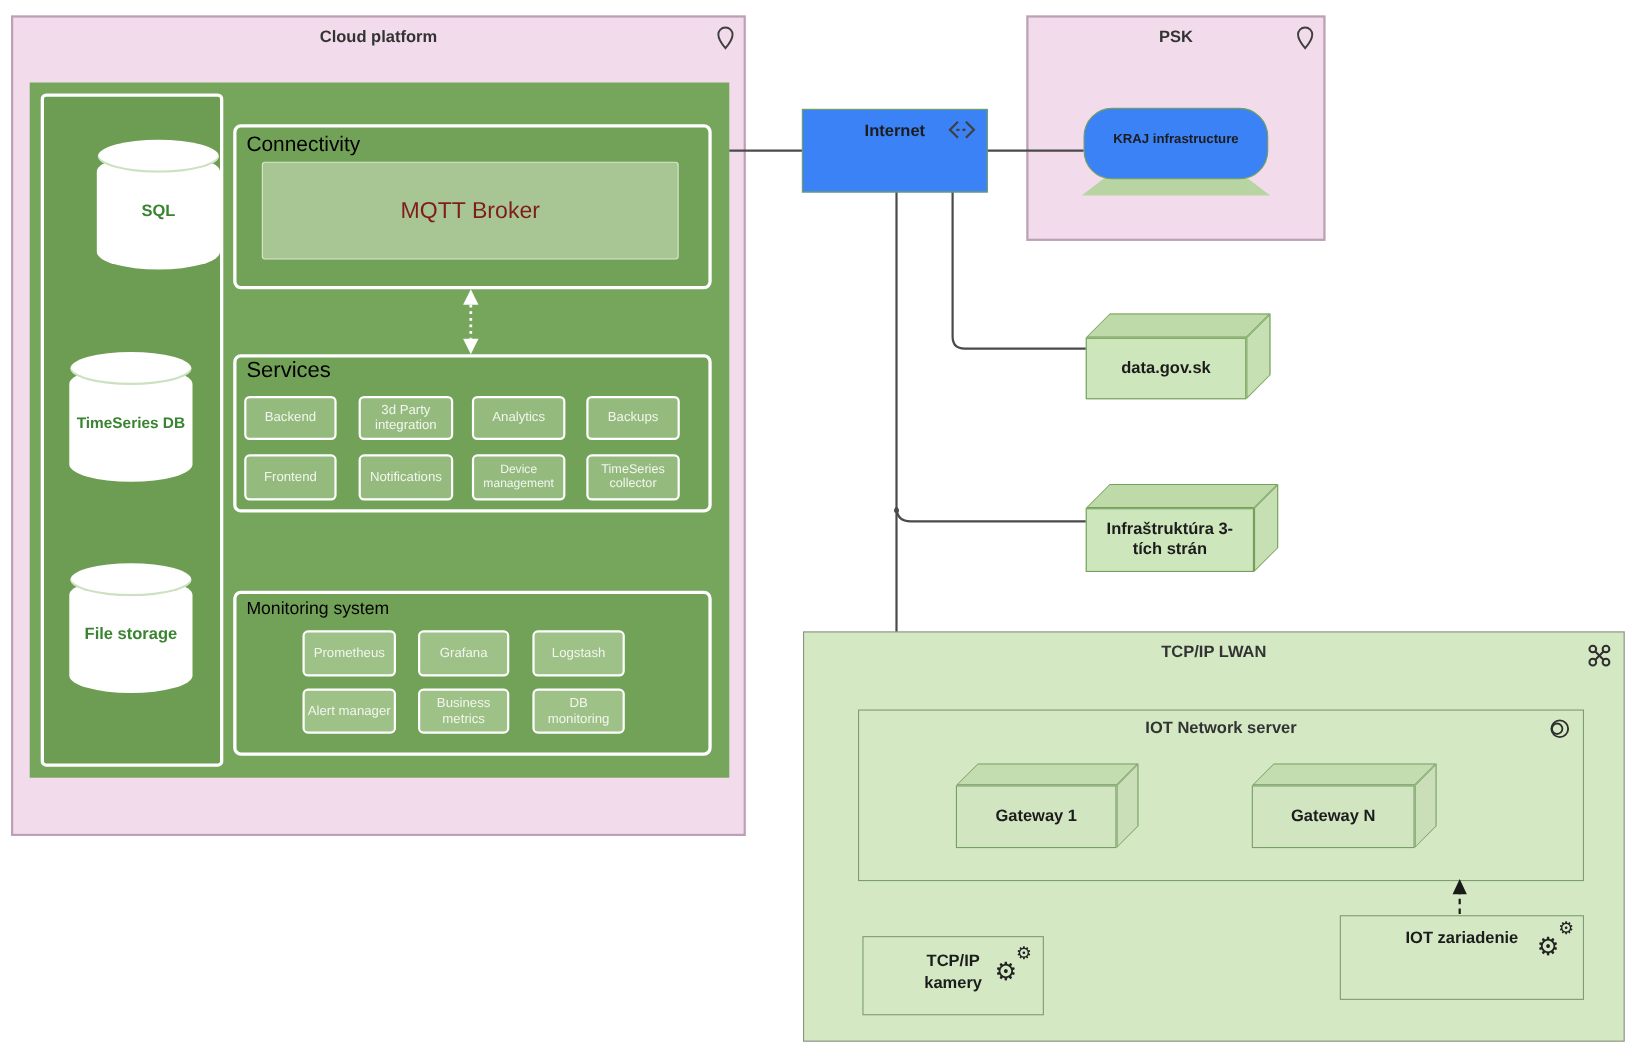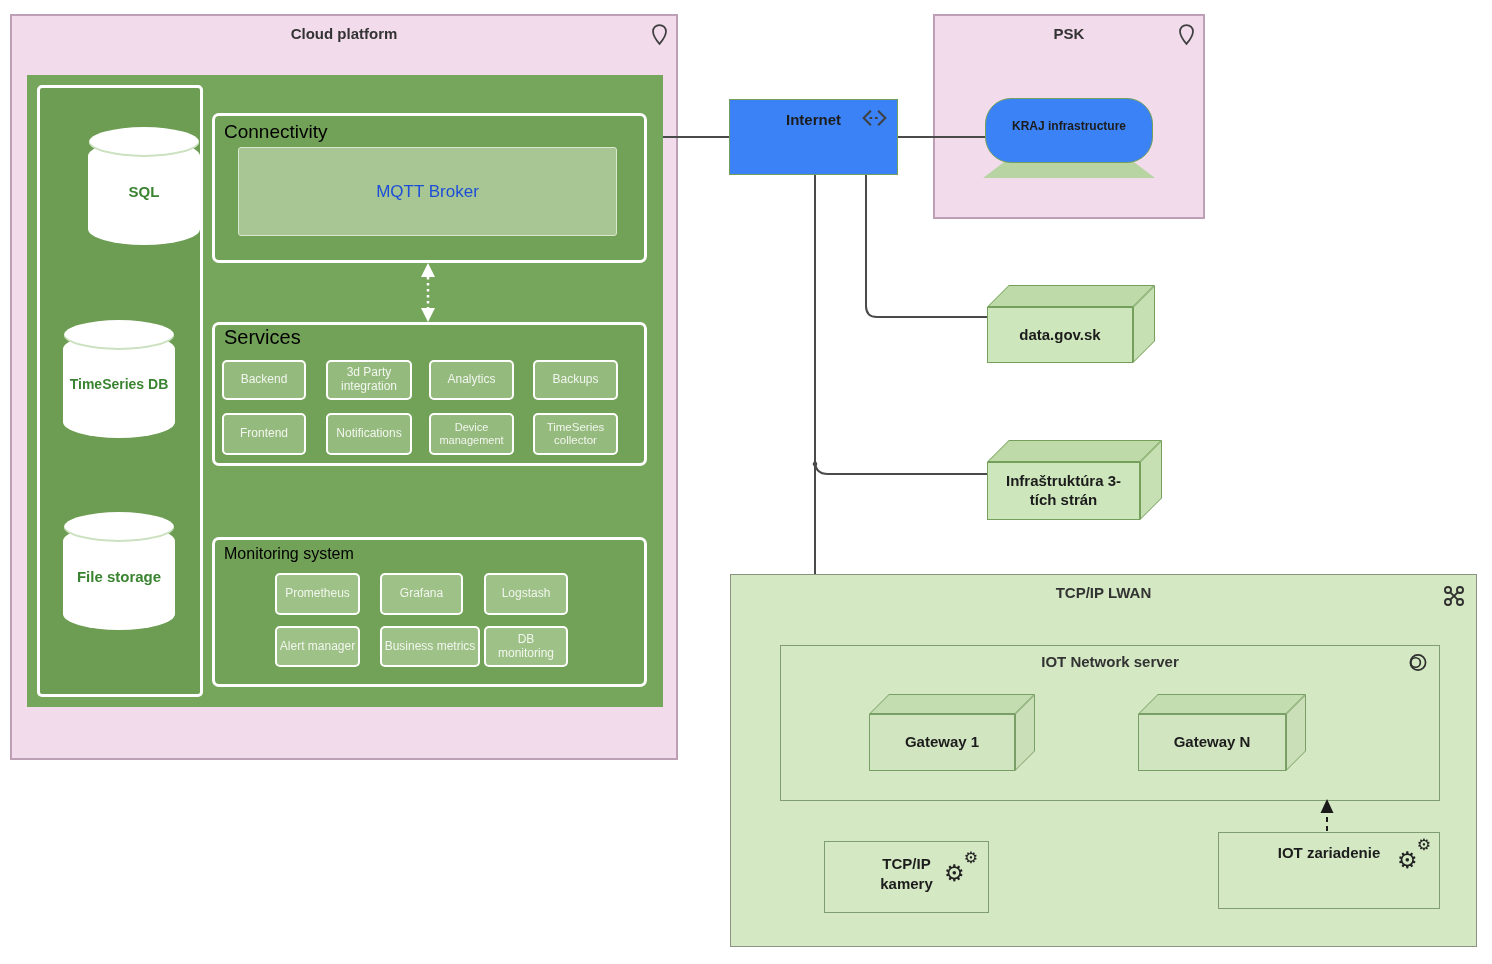--- a/index.html
+++ b/index.html
@@ -11,21 +11,21 @@
   .pink{background:#f2dcec;border:2px solid #bda0b6;}
   .ctitle{width:100%;text-align:center;font-size:15px;font-weight:600;color:#333;padding-top:9px;}
 
   
   .block{background:#76a55c;}
   .col{background:#6d9d52;border:3px solid #fff;border-radius:5px;}
   .panel{background:#72a258;border:3px solid #fff;border-radius:7px;}
   .ptitle{color:#000000;padding:5px 0 0 9px;font-weight:400;}
   .mqtt{background:#a8c694;border:1px solid #d9e8cf;border-radius:3px;
         display:flex;align-items:center;justify-content:center;
-        color:#1d4ed8;font-size:17px;}
+        color:#7f1d1d;font-size:21px;}
   .sbtn{background:#94ba7d;border:2px solid #fff;border-radius:5px;
         display:flex;align-items:center;justify-content:center;text-align:center;
         color:#f2f6ee;font-size:12px;line-height:1.15;padding:2px;}
   .mbtn{background:#9dc186;}
 
   
   .cyl-body{position:absolute;left:0;top:13px;width:112px;height:105px;background:#fff;
             border-radius:56px/16px;}
   .cyl-top{position:absolute;left:1px;top:0;width:110px;height:30px;background:#fff;border-radius:50%;
            box-shadow:inset 0 -2px 0 rgba(160,200,140,.55);}
@@ -134,21 +134,21 @@
       </div>
     <div class="abs sbtn mbtn" style="left:165px;top:33px;width:83px;height:42px;">
         <span>Grafana</span>
       </div>
     <div class="abs sbtn mbtn" style="left:269px;top:33px;width:84px;height:42px;">
         <span>Logstash</span>
       </div>
     <div class="abs sbtn mbtn" style="left:60px;top:86px;width:85px;height:41px;">
         <span>Alert manager</span>
       </div>
-    <div class="abs sbtn mbtn" style="left:165px;top:86px;width:100px;height:41px;">
+    <div class="abs sbtn mbtn" style="left:165px;top:86px;width:83px;height:41px;">
         <span>Business metrics</span>
       </div>
     <div class="abs sbtn mbtn" style="left:269px;top:86px;width:84px;height:41px;">
         <span>DB monitoring</span>
       </div>
   </div>
 
   <div class="abs gnode" style="left:729px;top:99px;width:169px;height:76px;">
     <div class="nlabel" style="padding-top:11px;">Internet</div>
     <span class="abs" style="right:8px;top:7px;">
@@ -229,21 +229,21 @@
       </div>
     </div>
     <div class="abs n3-gw" style="left:407px;top:119px;width:168px;height:77px;--w:148px;--h:57px;--d:20px;">
       <div class="n3-top"></div>
       <div class="n3-side"></div>
       <div class="n3-front">
         <span class="nlabel">Gateway N</span>
       </div>
     </div>
 
-    <div class="abs lbox" style="left:53px;top:266px;width:165px;height:72px;margin-left:40px;">
+    <div class="abs lbox" style="left:53px;top:276px;width:165px;height:72px;">
       <div class="nlabel pre" style="padding-top:12px;line-height:1.35;">TCP/IP
 kamery</div>
       <span class="abs gears" style="right:10px;top:8px;width:34px;height:44px;">
         <span class="g1">⚙</span>
         <span class="g2">⚙</span>
       </span>
     </div>
 
     <div class="abs lbox" style="left:487px;top:257px;width:222px;height:77px;">
       <div class="nlabel" style="padding-top:11px;">IOT zariadenie</div>

